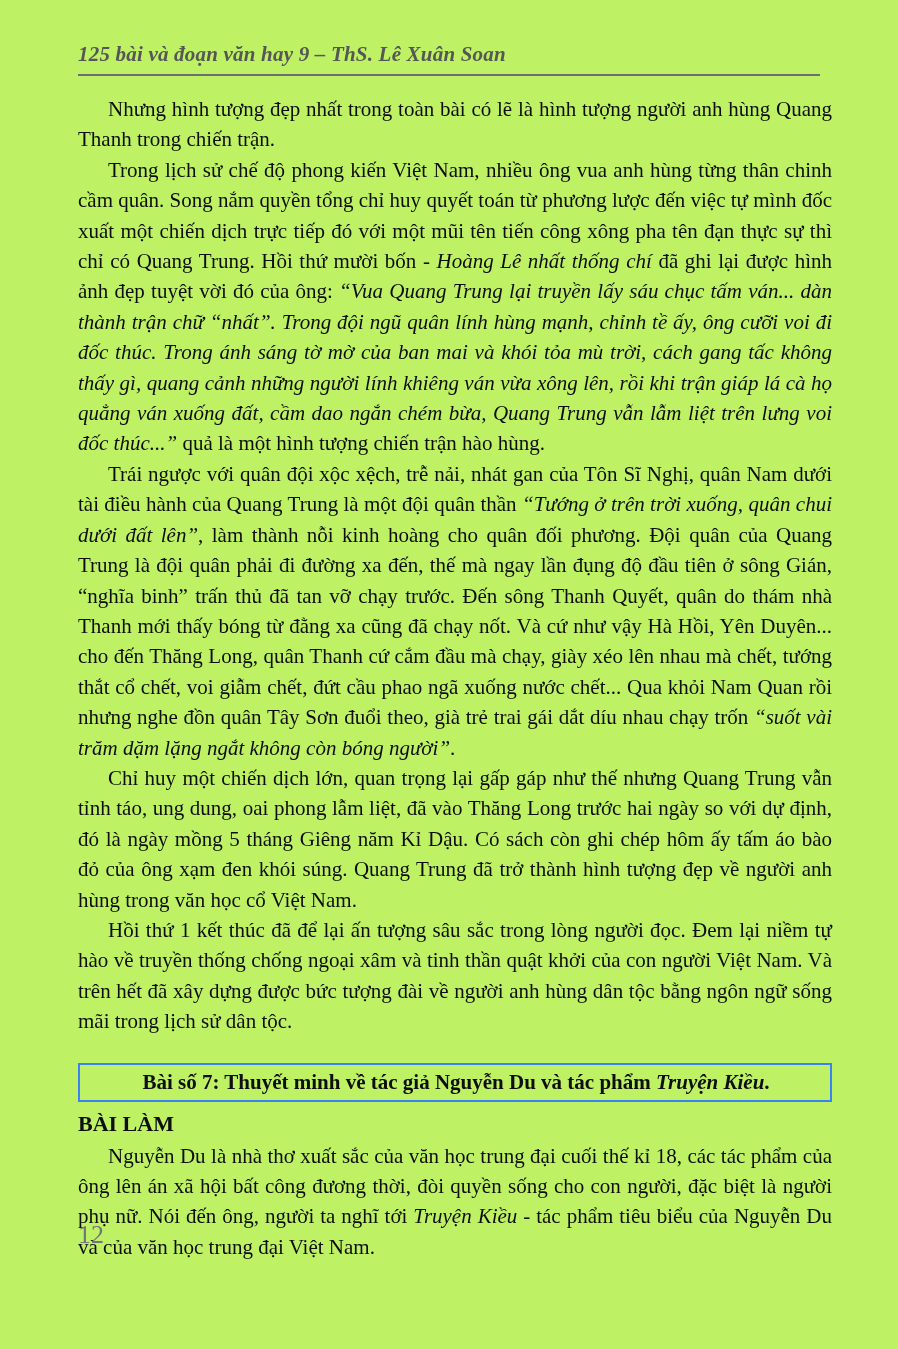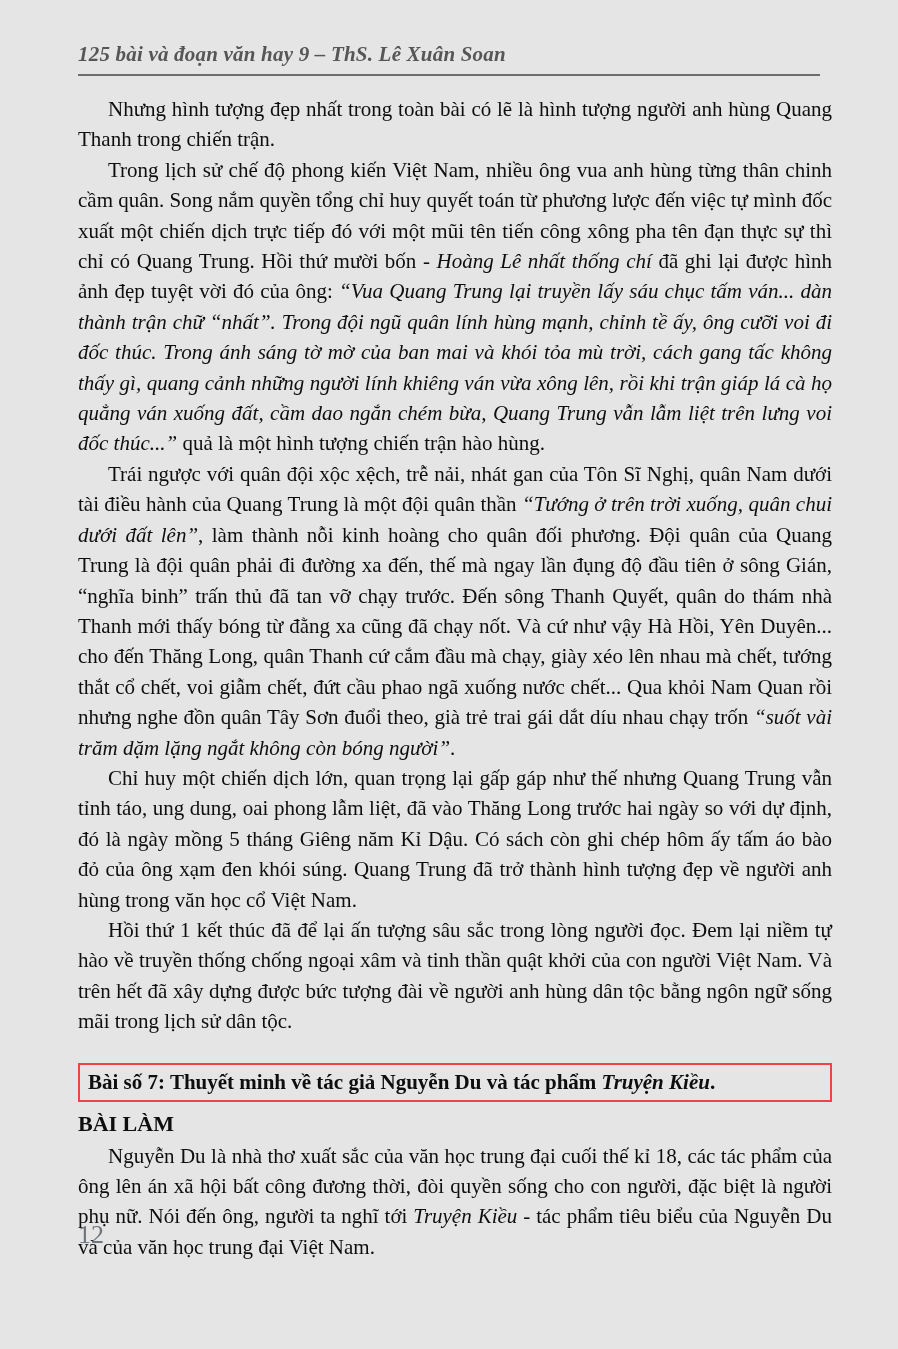--- a/index.html
+++ b/index.html
@@ -4,21 +4,21 @@
 <style>
   html, body {
     margin: 0;
     padding: 0;
     background: #ffffff;
   }
   .page {
     position: relative;
     width: 898px;
     height: 1349px;
-    background: #e5e5e5;
+    background: #bef264;
     font-family: "Liberation Serif", "DejaVu Serif", serif;
     color: #0e0e0e;
     overflow: hidden;
   }
   .running-header {
     position: absolute;
     left: 78px;
     top: 42px;
     width: 742px;
     padding-bottom: 7px;
@@ -39,27 +39,27 @@
     text-align: justify;
   }
   .para {
     margin: 0;
     text-indent: 30px;
   }
   .it { font-style: italic; margin-top: 15px; }
   .b  { font-weight: bold; }
   .box-heading {
     margin-top: 26px;
-    border: 2px solid #ef4444;
+    border: 2px solid #3b82f6;
     font-weight: bold;
     font-size: 21px;
     line-height: 32px;
     padding: 1px 6px 2px 8px;
     text-indent: 0;
-    text-align: left;
+    text-align: center;
   }
   .section-heading {
     margin: 7px 0 2px 0;
     text-align: left;
     font-weight: bold;
     font-size: 22px;
     line-height: 30px;
     text-indent: 0;
   }
   .page-number {

